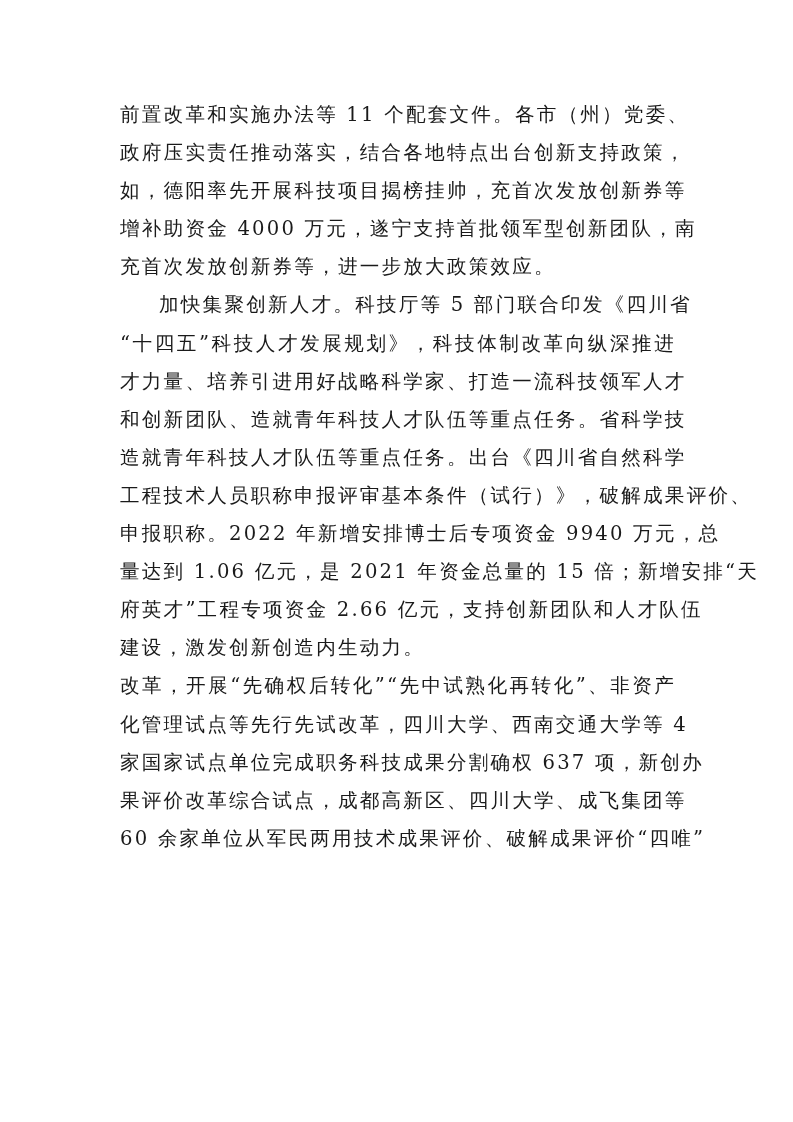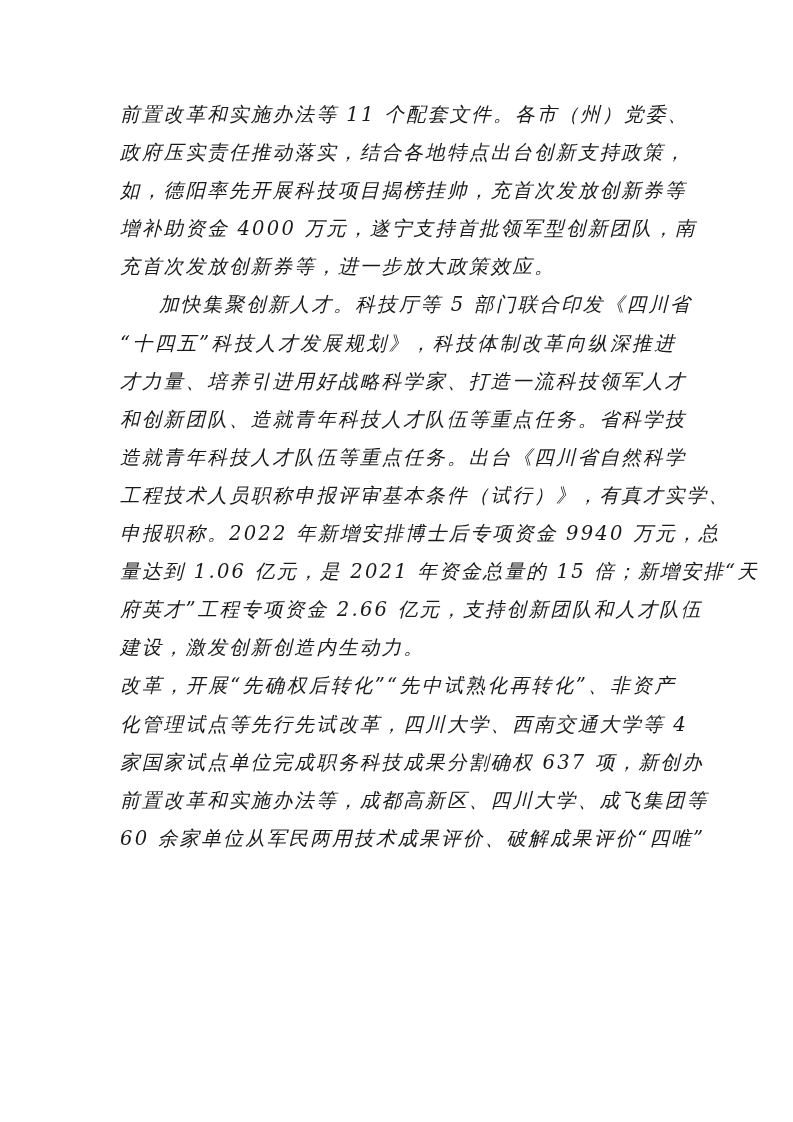--- a/index.html
+++ b/index.html
@@ -14,21 +14,20 @@
       font-size: 19.6px;
       letter-spacing: 2.2px;
     }
     .line {
       height: 38.1px;
       line-height: 38.1px;
       white-space: nowrap;
       text-align: justify;
       text-align-last: justify;
       display: block;
-      font-style: italic;
     }
     .line.last { text-align-last: left; }
     .line.indent { padding-left: 39px; }
     .para { margin: 0; padding: 0; }
   </style>
 </head>
 <body>
 
 <div class="page">
   <div class="para">
@@ -37,26 +36,26 @@
     <span class="line">如，德阳率先开展科技项目揭榜挂帅，充首次发放创新券等</span>
     <span class="line">增补助资金 4000 万元，遂宁支持首批领军型创新团队，南</span>
     <span class="line last">充首次发放创新券等，进一步放大政策效应。</span>
   </div>
   <div class="para">
     <span class="line indent">加快集聚创新人才。科技厅等 5 部门联合印发《四川省</span>
     <span class="line">“十四五”科技人才发展规划》，科技体制改革向纵深推进</span>
     <span class="line">才力量、培养引进用好战略科学家、打造一流科技领军人才</span>
     <span class="line">和创新团队、造就青年科技人才队伍等重点任务。省科学技</span>
     <span class="line">造就青年科技人才队伍等重点任务。出台《四川省自然科学</span>
-    <span class="line">工程技术人员职称申报评审基本条件（试行）》，有真才实学、</span>
+    <span class="line">工程技术人员职称申报评审基本条件（试行）》，破解成果评价、</span>
     <span class="line">申报职称。2022 年新增安排博士后专项资金 9940 万元，总</span>
     <span class="line">量达到 1.06 亿元，是 2021 年资金总量的 15 倍；新增安排“天</span>
     <span class="line">府英才”工程专项资金 2.66 亿元，支持创新团队和人才队伍</span>
     <span class="line last">建设，激发创新创造内生动力。</span>
   </div>
   <div class="para">
     <span class="line">改革，开展“先确权后转化”“先中试熟化再转化”、非资产</span>
     <span class="line">化管理试点等先行先试改革，四川大学、西南交通大学等 4</span>
     <span class="line">家国家试点单位完成职务科技成果分割确权 637 项，新创办</span>
-    <span class="line">前置改革和实施办法等，成都高新区、四川大学、成飞集团等</span>
+    <span class="line">果评价改革综合试点，成都高新区、四川大学、成飞集团等</span>
     <span class="line">60 余家单位从军民两用技术成果评价、破解成果评价“四唯”</span>
   </div>
 </div>
 
 </body></html>

